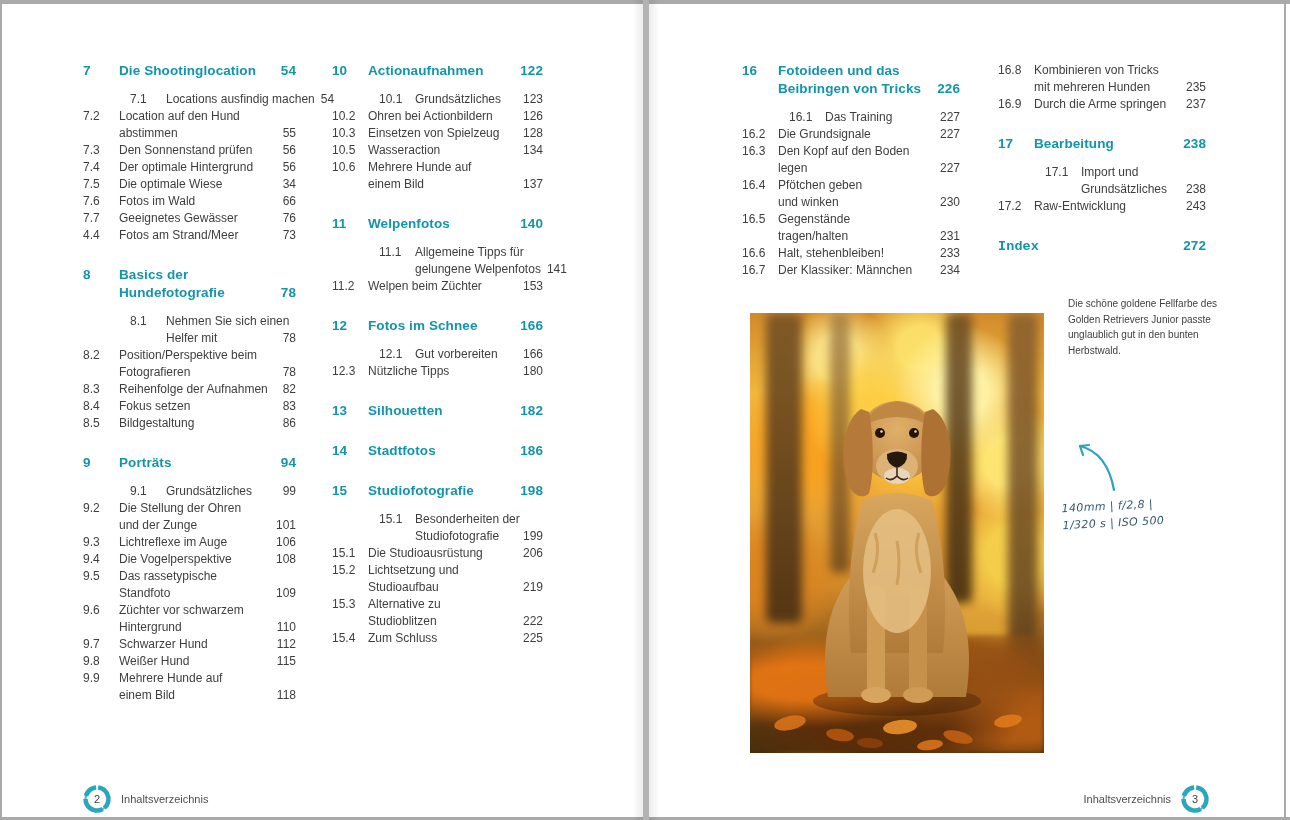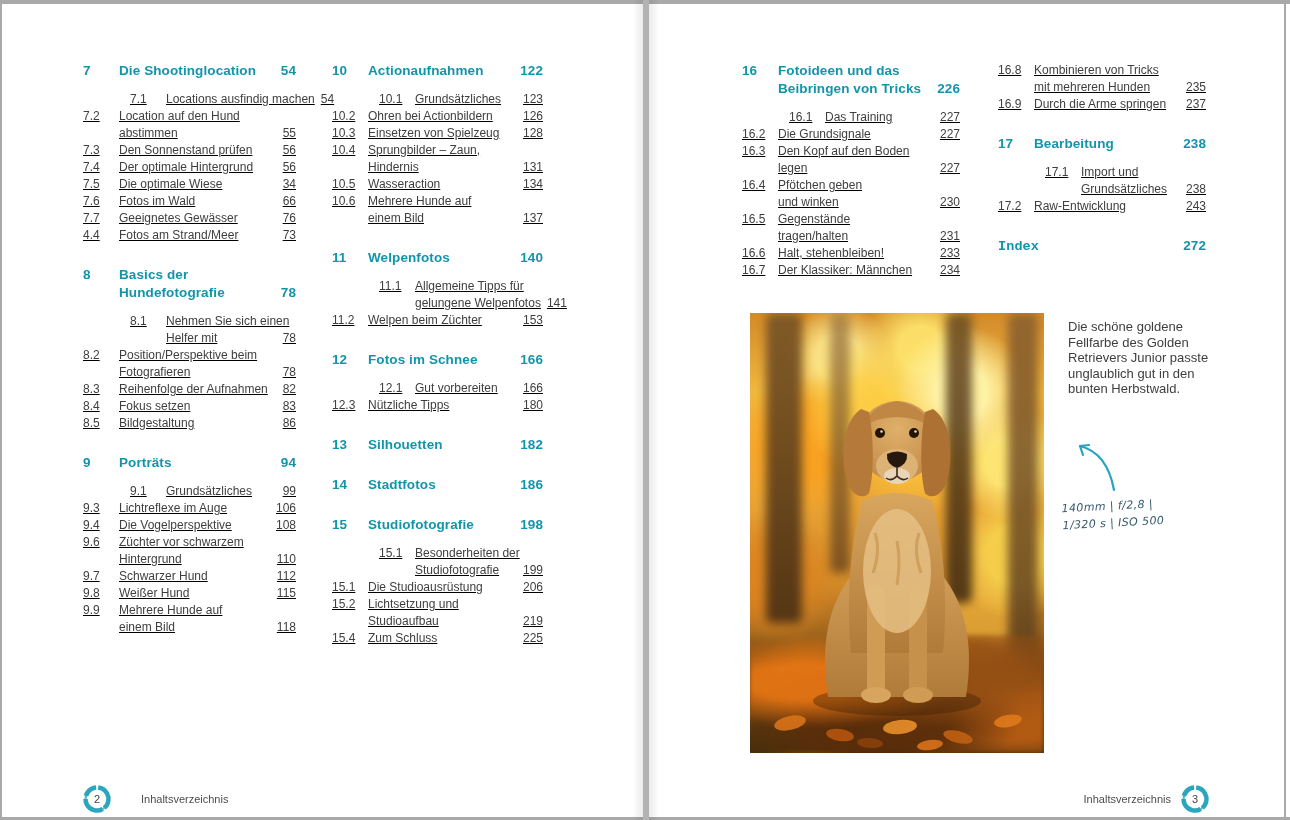--- a/index.html
+++ b/index.html
@@ -21,41 +21,41 @@
 
   
   .col{position:absolute;top:62px;}
   #col-l1{left:83px;width:213px;}
   #col-l2{left:332px;width:211px;}
   #col-r1{left:742px;width:218px;}
   #col-r2{left:998px;width:208px;}
   .block{margin-top:22px;}
   .col > .block:first-child{margin-top:0;}
   .ch + .en{margin-top:11px;margin-left:47px;}
-  .en{margin-top:0;text-decoration:underline;}
+  .en{margin-top:0;}
   .row{display:grid;grid-template-columns:36px 1fr auto;align-items:baseline;}
   .en .row{font-size:12px;line-height:17px;color:#3e3e3e;}
   .ch .row{font-size:13.5px;line-height:18px;font-weight:bold;color:#1295ab;letter-spacing:.1px;}
   .num{white-space:nowrap;}
   .tt{white-space:nowrap;overflow:visible;}
   .pg{text-align:right;white-space:nowrap;padding-left:6px;}
 
   
   .footer{position:absolute;display:flex;align-items:center;gap:9px;}
   #footer-left{left:82px;top:784px;}
   #footer-right{right:1290px;}
   #footer-right{left:auto;right:80px;top:784px;flex-direction:row;}
-  .footer-label{font-size:11px;color:#4d4d4d;margin-left:20px;}
+  .footer-label{font-size:11px;color:#4d4d4d;}
   .badge{position:relative;width:30px;height:30px;}
   .badge svg{position:absolute;left:0;top:0;}
   .badge .bnum{position:absolute;left:0;top:0;width:30px;height:30px;display:flex;
     align-items:center;justify-content:center;font-size:11px;color:#454545;}
 
   
-  #caption{position:absolute;left:1068px;top:319px;width:152px;font-size:13px;
+  #caption{position:absolute;left:1068px;top:296px;width:152px;font-size:10px;
     line-height:15.5px;color:#3e3e3e;}
   #handwriting{position:absolute;left:1062px;top:496px;width:160px;
     font-family:"DejaVu Sans",sans-serif;font-style:italic;font-size:11px;line-height:17px;
     color:#35596e;transform:rotate(-3deg);letter-spacing:.4px;}
   #arrow{position:absolute;left:1072px;top:438px;}
 
   
   #photo{
     position:absolute;left:750px;top:313px;width:294px;height:440px;overflow:hidden;
     background:
@@ -235,34 +235,58 @@
       </div>
       <div class="block en">
         <div class="row">
           <span class="num">9.1</span>
           <span class="tt">Grundsätzliches</span>
           <span class="pg">99</span>
         </div>
       </div>
       <div class="block en">
         <div class="row">
+          <span class="num">9.2</span>
+          <span class="tt">Die Stellung der Ohren</span>
+          <span class="pg"></span>
+        </div>
+        <div class="row">
+          <span class="num"></span>
+          <span class="tt">und der Zunge</span>
+          <span class="pg">101</span>
+        </div>
+      </div>
+      <div class="block en">
+        <div class="row">
           <span class="num">9.3</span>
           <span class="tt">Lichtreflexe im Auge</span>
           <span class="pg">106</span>
         </div>
       </div>
       <div class="block en">
         <div class="row">
           <span class="num">9.4</span>
           <span class="tt">Die Vogelperspektive</span>
           <span class="pg">108</span>
         </div>
       </div>
       <div class="block en">
         <div class="row">
+          <span class="num">9.5</span>
+          <span class="tt">Das rassetypische</span>
+          <span class="pg"></span>
+        </div>
+        <div class="row">
+          <span class="num"></span>
+          <span class="tt">Standfoto</span>
+          <span class="pg">109</span>
+        </div>
+      </div>
+      <div class="block en">
+        <div class="row">
           <span class="num">9.6</span>
           <span class="tt">Züchter vor schwarzem</span>
           <span class="pg"></span>
         </div>
         <div class="row">
           <span class="num"></span>
           <span class="tt">Hintergrund</span>
           <span class="pg">110</span>
         </div>
       </div>
@@ -317,32 +341,20 @@
       </div>
       <div class="block en">
         <div class="row">
           <span class="num">10.3</span>
           <span class="tt">Einsetzen von Spielzeug</span>
           <span class="pg">128</span>
         </div>
       </div>
       <div class="block en">
         <div class="row">
-          <span class="num">10.4</span>
-          <span class="tt">Sprungbilder – Zaun,</span>
-          <span class="pg"></span>
-        </div>
-        <div class="row">
-          <span class="num"></span>
-          <span class="tt">Hindernis</span>
-          <span class="pg">131</span>
-        </div>
-      </div>
-      <div class="block en">
-        <div class="row">
           <span class="num">10.5</span>
           <span class="tt">Wasseraction</span>
           <span class="pg">134</span>
         </div>
       </div>
       <div class="block en">
         <div class="row">
           <span class="num">10.6</span>
           <span class="tt">Mehrere Hunde auf</span>
           <span class="pg"></span>
@@ -443,20 +455,32 @@
       <div class="block en">
         <div class="row">
           <span class="num">15.2</span>
           <span class="tt">Lichtsetzung und</span>
           <span class="pg"></span>
         </div>
         <div class="row">
           <span class="num"></span>
           <span class="tt">Studioaufbau</span>
           <span class="pg">219</span>
+        </div>
+      </div>
+      <div class="block en">
+        <div class="row">
+          <span class="num">15.3</span>
+          <span class="tt">Alternative zu</span>
+          <span class="pg"></span>
+        </div>
+        <div class="row">
+          <span class="num"></span>
+          <span class="tt">Studioblitzen</span>
+          <span class="pg">222</span>
         </div>
       </div>
       <div class="block en">
         <div class="row">
           <span class="num">15.4</span>
           <span class="tt">Zum Schluss</span>
           <span class="pg">225</span>
         </div>
       </div>
     </div>

